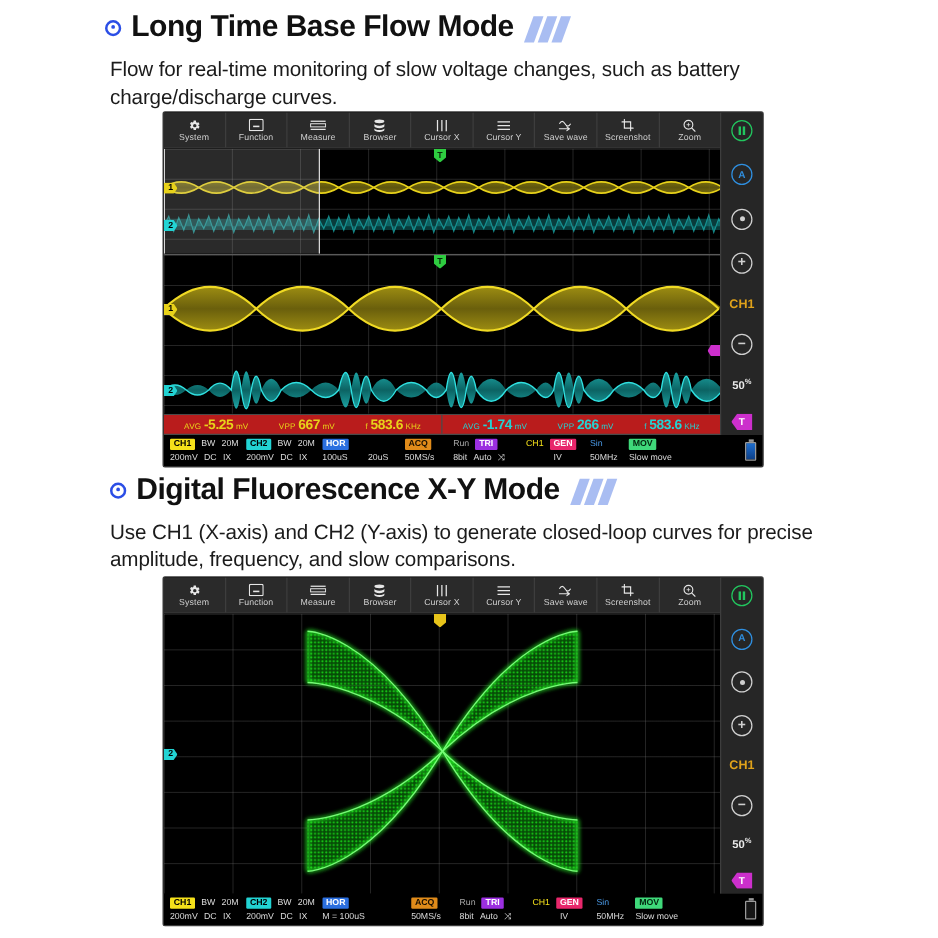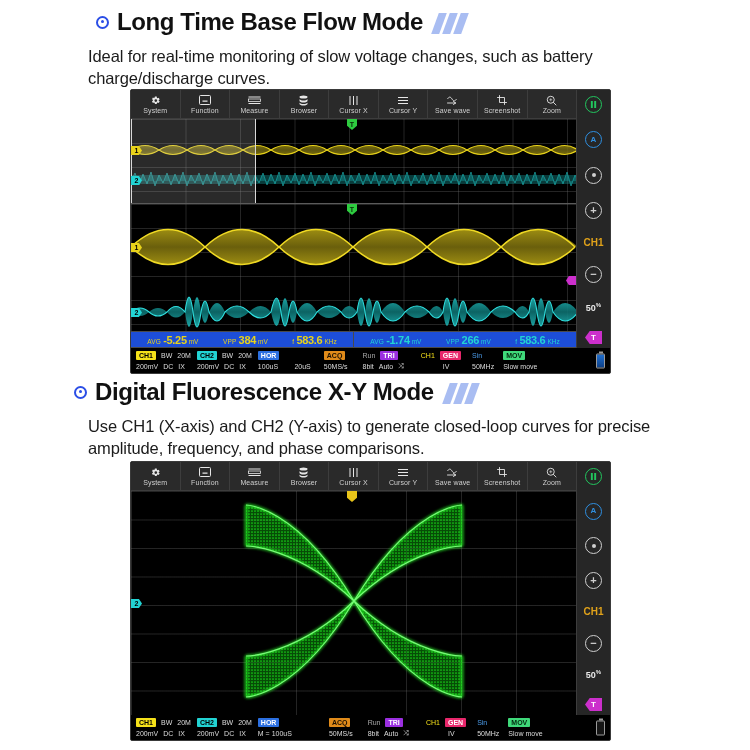--- a/index.html
+++ b/index.html
@@ -206,21 +206,21 @@
     position: absolute;
     right: 0; width: 10px; height: 9px;
     background: #cc2fcc;
     clip-path: polygon(100% 0, 28% 0, 0 50%, 28% 100%, 100% 100%);
   }
 
   
   .meas-strip {
     height: 17px;
     display: flex;
-    background: #1d4ed8;
+    background: #b91c1c;
     border-top: 1px solid #4a4a4a;
     border-bottom: 1px solid #4a4a4a;
   }
   .meas-half {
     flex: 1;
     display: flex;
     align-items: center;
     justify-content: space-around;
     border-right: 1px solid #4a4a4a;
     padding: 0 4px;
@@ -281,30 +281,30 @@
   }
   .battery::before {
     content:"";
     position:absolute; left:2px; top:-3px;
     width:4px; height:2px; background:#9a9a9a;
   }
 </style>
 </head>
 <body>
 
-<div class="section-head" style="position:absolute; left:96px; top:8px;justify-content:space-between;">
+<div class="section-head" style="position:absolute; left:84px; top:8px;justify-content:space-between;">
   <span class="bullet-dot"></span>
   <span class="head-title">Long Time Base Flow Mode</span>
   <span class="slashes">
       <i></i>
       <i></i>
       <i></i>
     </span>
 </div>
-<div class="section-body" style="position:absolute; left:88px; top:41px; width:560px;">Ideal for real-time monitoring of slow voltage changes, such as battery charge/discharge curves.</div>
+<div class="section-body" style="position:absolute; left:88px; top:41px; width:560px;">Flow for real-time monitoring of slow voltage changes, such as battery charge/discharge curves.</div>
 
 <div class="scope" style="left:130px; top:89px; width:481px; height:285px;">
   <div class="scope-inner">
     <div class="scope-main">
 
       <div class="toolbar">
         <div class="tb-item">
           <span class="tb-ico">
             <svg width="11" height="11" viewBox="0 0 24 24" fill="#e6e6e6">
                 <path d="M19.1 12.9a7.5 7.5 0 000-1.8l2-1.5-2-3.5-2.4 1a7.6 7.6 0 00-1.6-.9L14.7 3h-4l-.4 2.6c-.6.2-1.1.5-1.6.9l-2.4-1-2 3.5 2 1.5a7.5 7.5 0 000 1.8l-2 1.5 2 3.5 2.4-1c.5.4 1 .7 1.6.9l.4 2.6h4l.4-2.6c.6-.2 1.1-.5 1.6-.9l2.4 1 2-3.5-2-1.5zM12.7 15a3 3 0 110-6 3 3 0 010 6z"></path>
@@ -452,21 +452,21 @@
 
       <div class="meas-strip">
         <div class="meas-half">
           <div class="meas-item">
             <span class="meas-lab c1">AVG</span>
             <span class="meas-val c1">-5.25</span>
             <span class="meas-unit c1">mV</span>
           </div>
           <div class="meas-item">
             <span class="meas-lab c1">VPP</span>
-            <span class="meas-val c1">384</span>
+            <span class="meas-val c1">667</span>
             <span class="meas-unit c1">mV</span>
           </div>
           <div class="meas-item">
             <span class="meas-lab c1">f</span>
             <span class="meas-val c1">583.6</span>
             <span class="meas-unit c1">KHz</span>
           </div>
         </div>
         <div class="meas-half">
           <div class="meas-item">
@@ -597,30 +597,30 @@
         <span class="tag mov">MOV</span>
       </div>
       <div class="st-row">
         <span class="st-txt">Slow move</span>
       </div>
     </div>
     <div class="battery"></div>
   </div>
 </div>
 
-<div class="section-head" style="position:absolute; left:74px; top:378px;justify-content:center;">
+<div class="section-head" style="position:absolute; left:88px; top:378px;justify-content:center;">
   <span class="bullet-dot"></span>
   <span class="head-title">Digital Fluorescence X-Y Mode</span>
   <span class="slashes">
       <i></i>
       <i></i>
       <i></i>
     </span>
 </div>
-<div class="section-body" style="position:absolute; left:88px; top:411px; width:580px;">Use CH1 (X-axis) and CH2 (Y-axis) to generate closed-loop curves for precise amplitude, frequency, and phase comparisons.</div>
+<div class="section-body" style="position:absolute; left:88px; top:411px; width:580px;">Use CH1 (X-axis) and CH2 (Y-axis) to generate closed-loop curves for precise amplitude, frequency, and slow comparisons.</div>
 
 <div class="scope" style="left:130px; top:461px; width:481px; height:280px;">
   <div class="scope-inner">
     <div class="scope-main">
 
       <div class="toolbar">
         <div class="tb-item">
           <span class="tb-ico">
             <svg width="11" height="11" viewBox="0 0 24 24" fill="#e6e6e6">
                 <path d="M19.1 12.9a7.5 7.5 0 000-1.8l2-1.5-2-3.5-2.4 1a7.6 7.6 0 00-1.6-.9L14.7 3h-4l-.4 2.6c-.6.2-1.1.5-1.6.9l-2.4-1-2 3.5 2 1.5a7.5 7.5 0 000 1.8l-2 1.5 2 3.5 2.4-1c.5.4 1 .7 1.6.9l.4 2.6h4l.4-2.6c.6-.2 1.1-.5 1.6-.9l2.4 1 2-3.5-2-1.5zM12.7 15a3 3 0 110-6 3 3 0 010 6z"></path>

